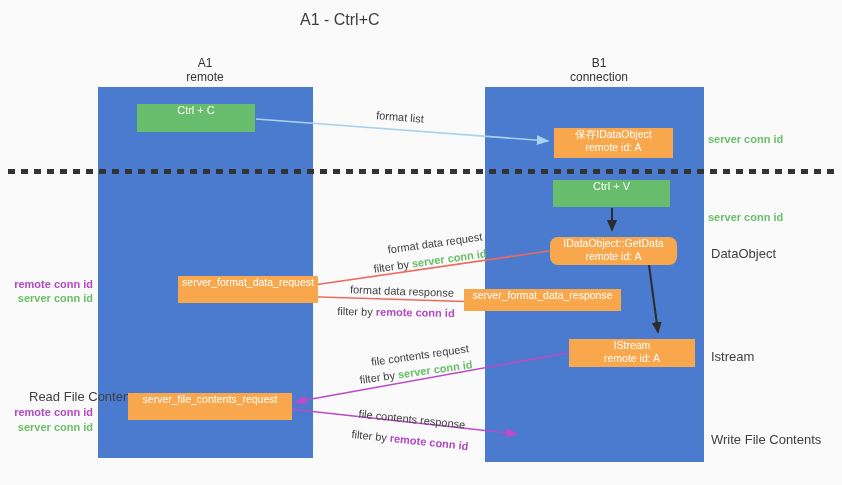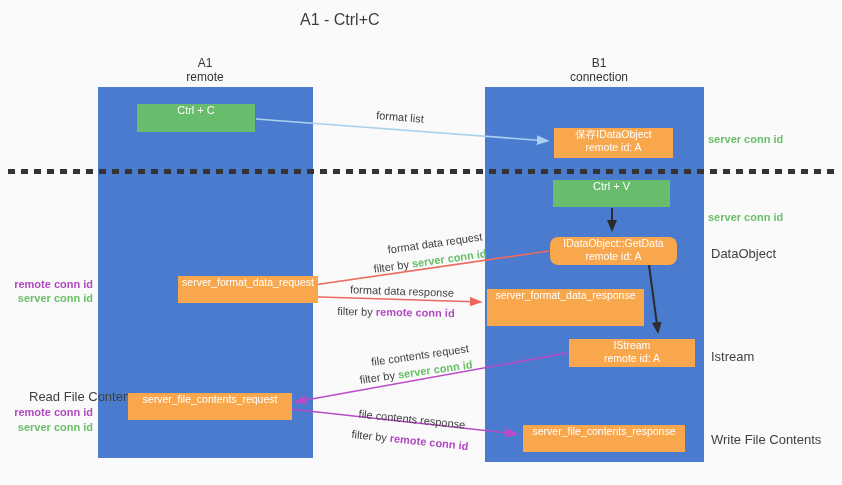--- a/index.html
+++ b/index.html
@@ -120,36 +120,33 @@
 
   <div class="node orange" style="left:550px;top:237px;width:127px;height:28px;border-radius:8px;">
     <span class="l2">IDataObject::GetData</span>
     <span class="l2">remote id: A</span>
   </div>
 
   <div class="node orange" style="left:130px;top:276px;width:140px;height:27px;margin-left:48px;">
     <span class="l2">server_format_data_request</span>
   </div>
 
-  <div class="node orange" style="left:487px;top:289px;width:157px;height:37px;">
+  <div class="node orange" style="left:464px;top:289px;width:157px;height:22px;">
     <span class="l2">server_format_data_response</span>
   </div>
 
   <div class="node orange" style="left:569px;top:339px;width:126px;height:28px;">
     <span class="l2">IStream</span>
     <span class="l2">remote id: A</span>
   </div>
 
   <div class="node orange" style="left:128px;top:393px;width:164px;height:27px;">
     <span class="l2">server_file_contents_request</span>
   </div>
 
-  <div class="node orange" style="left:523px;top:425px;width:162px;height:27px;">
-    <span class="l2">server_file_contents_response</span>
-  </div>
 
   <div class="flow-label" style="left:400px;top:117px;transform:translate(-50%,-50%) rotate(4.5deg);">format list</div>
 
   <div class="flow-label" style="left:435px;top:243px;transform:translate(-50%,-50%) rotate(-8deg);">format data request</div>
   <div class="flow-label" style="left:430px;top:261px;transform:translate(-50%,-50%) rotate(-8deg);">
     <span>filter by </span><span class="c-green">server conn id</span>
   </div>
 
   <div class="flow-label" style="left:402px;top:291px;transform:translate(-50%,-50%) rotate(2deg);">format data response</div>
   <div class="flow-label" style="left:396px;top:312px;transform:translate(-50%,-50%) rotate(1deg);">

